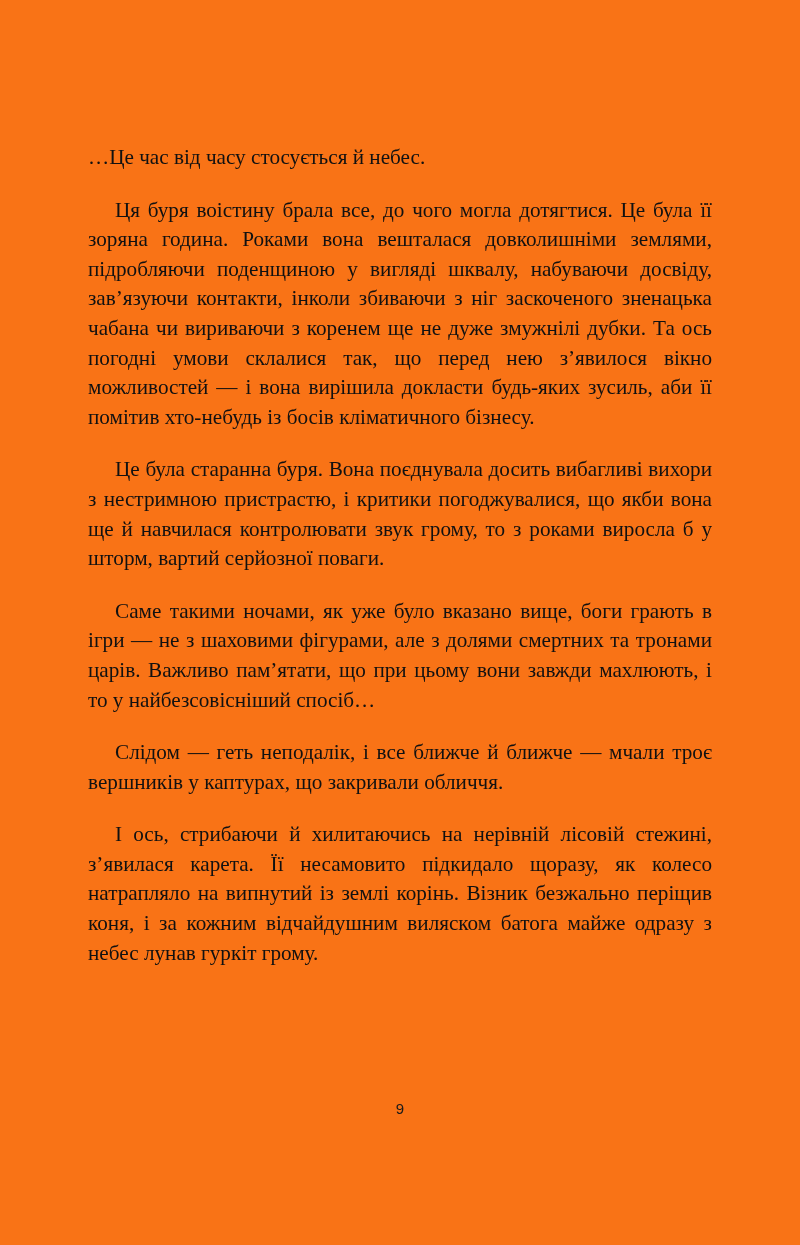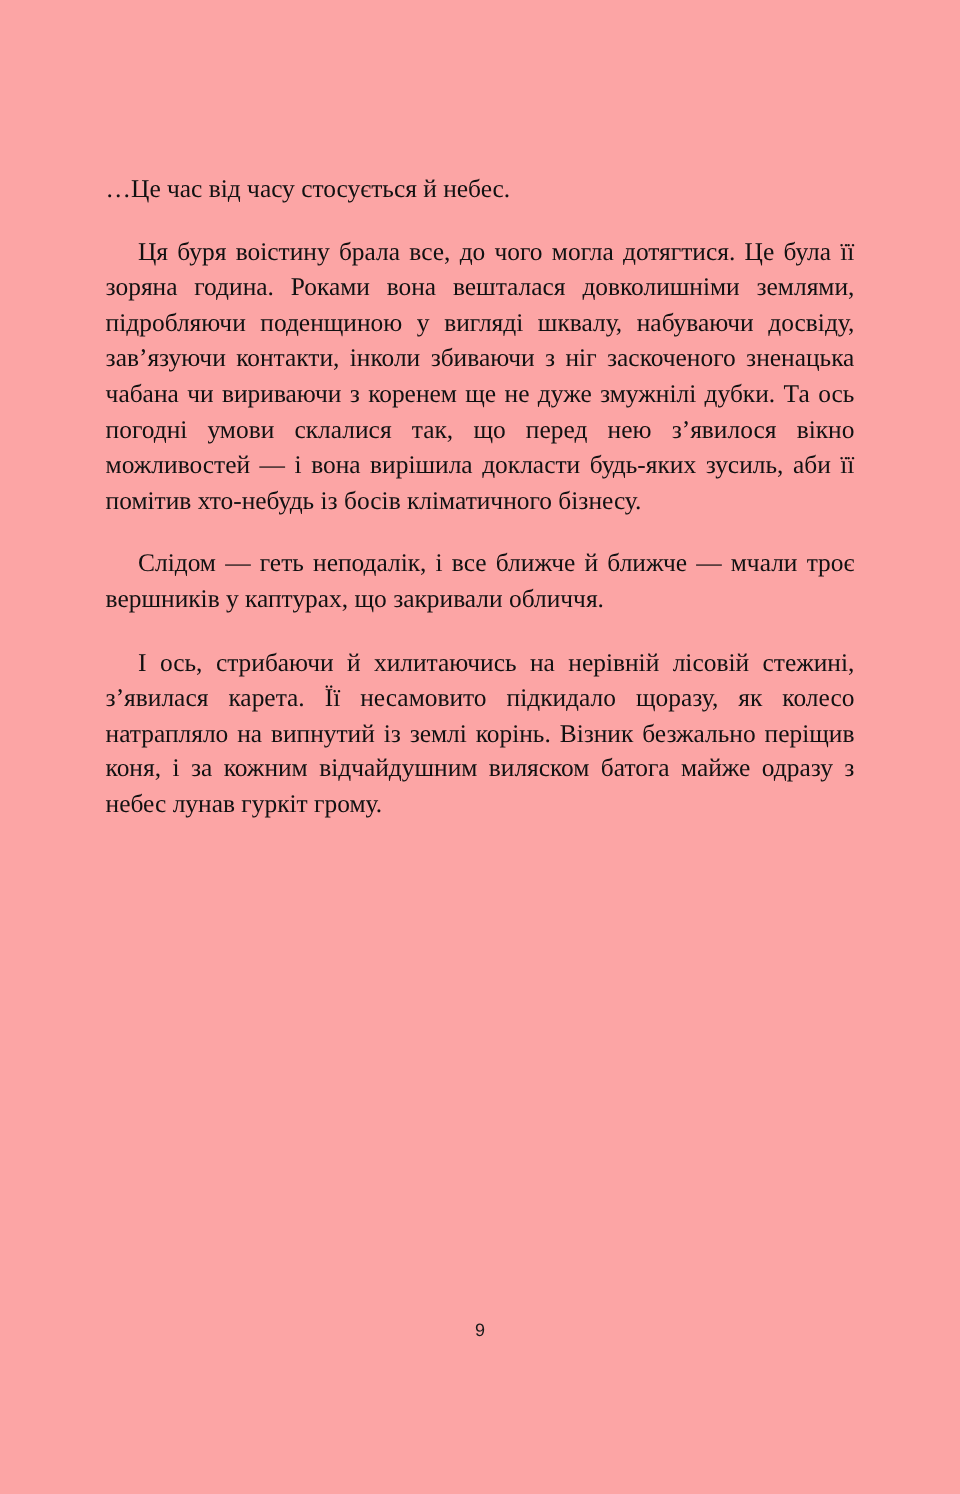--- a/index.html
+++ b/index.html
@@ -13,21 +13,21 @@
     background: #ffffff;
     font-family: "Liberation Serif", "DejaVu Serif", serif;
     color: #111111;
     overflow: hidden;
   }
 
   .page {
     position: relative;
     width: 800px;
     height: 1245px;
-    background: #fca5a5;
+    background: #f97316;
     box-sizing: border-box;
   }
 
   .text-block {
     position: absolute;
     left: 88px;
     top: 143px;
     width: 624px;
     text-align: justify;
     text-justify: inter-word;
@@ -68,19 +68,21 @@
   }
 </style>
 </head>
 <body>
 
 <div class="page">
 
   <div class="text-block">
     <p class="para">…Це час від часу стосується й небес.</p>
     <p class="para indent">Ця буря воістину брала все, до чого могла дотягтися. Це була її зоряна година. Роками вона вешталася довколишніми землями, підробляючи поденщиною у вигляді шквалу, набуваючи досвіду, зав’язуючи контакти, інколи збиваючи з ніг заскоченого зненацька чабана чи вириваючи з коренем ще не дуже змужнілі дубки. Та ось погодні умови склалися так, що перед нею з’явилося вікно можливостей — і вона вирішила докласти будь-яких зусиль, аби її помітив хто-небудь із босів кліматичного бізнесу.</p>
+    <p class="para indent">Це була старанна буря. Вона поєднувала досить вибагливі вихори з нестримною пристрастю, і критики погоджувалися, що якби вона ще й навчилася контролювати звук грому, то з роками виросла б у шторм, вартий серйозної поваги.</p>
+    <p class="para indent">Саме такими ночами, як уже було вказано вище, боги грають в ігри — не з шаховими фігурами, але з долями смертних та тронами царів. Важливо пам’ятати, що при цьому вони завжди махлюють, і то у найбезсовісніший спосіб…</p>
     <p class="para indent">Слідом — геть неподалік, і все ближче й ближче — мчали троє вершників у каптурах, що закривали обличчя.</p>
     <p class="para indent">І ось, стрибаючи й хилитаючись на нерівній лісовій стежині, з’явилася карета. Її несамовито підкидало щоразу, як колесо натрапляло на випнутий із землі корінь. Візник безжально періщив коня, і за кожним відчайдушним виляском батога майже одразу з небес лунав гуркіт грому.</p>
   </div>
 
   <div class="folio">9</div>
 
 </div>
 
 </body></html>

